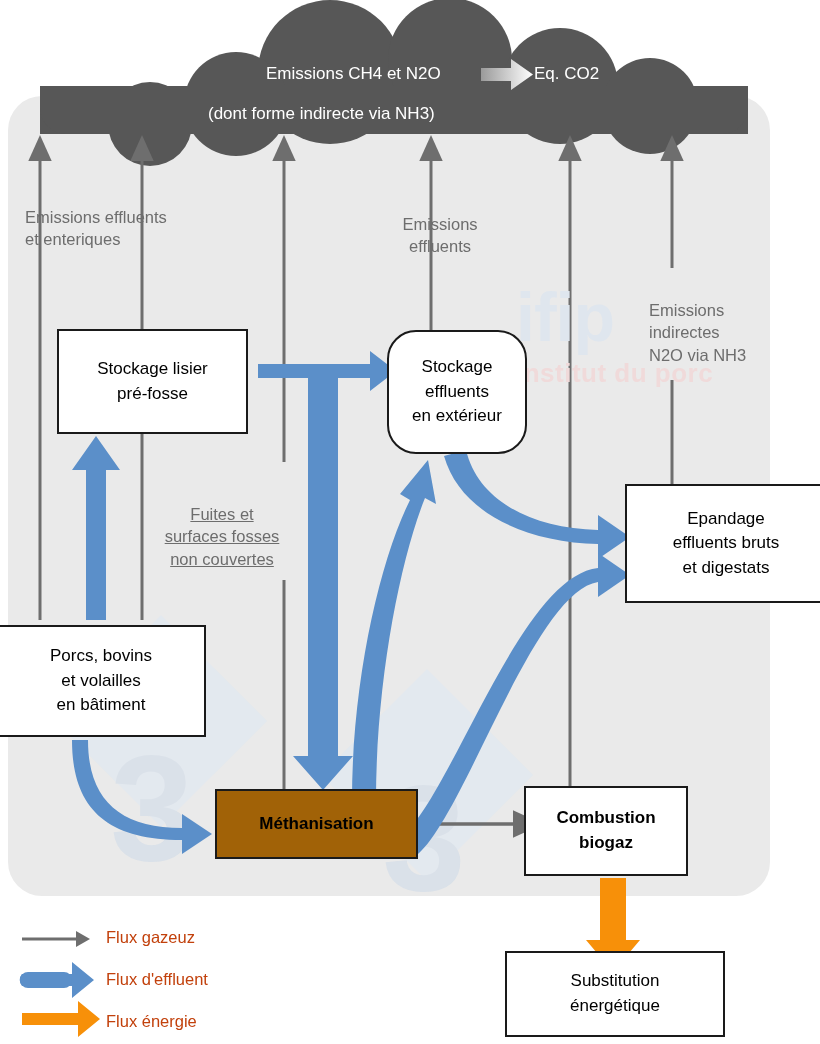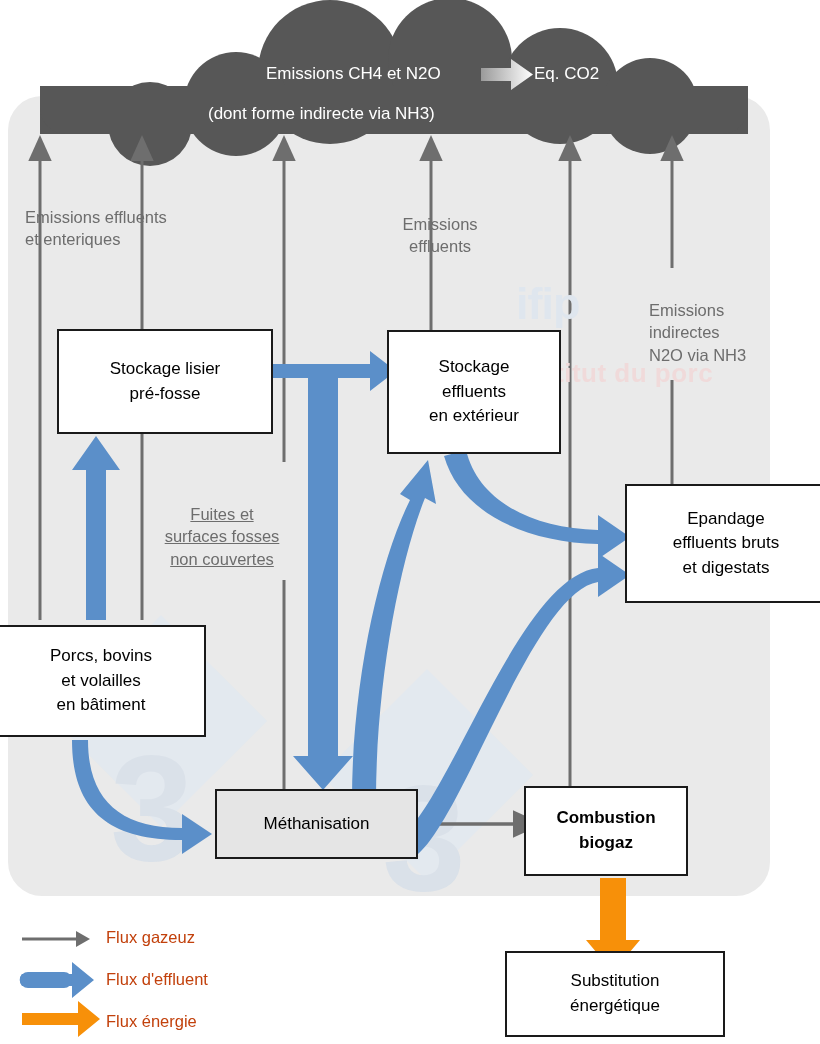--- a/index.html
+++ b/index.html
@@ -3,27 +3,27 @@
 <meta charset="utf-8">
 <style>
   html,body{margin:0;padding:0;background:#ffffff;}
   body{width:820px;height:1044px;position:relative;overflow:hidden;
        font-family:"Liberation Sans","DejaVu Sans",sans-serif;}
   #stage{position:absolute;left:0;top:0;width:820px;height:1044px;}
   svg.layer{position:absolute;left:0;top:0;width:820px;height:1044px;overflow:visible;}
   .box{position:absolute;background:#ffffff;border:2.5px solid #1a1a1a;
        box-sizing:border-box;display:flex;align-items:center;justify-content:center;
        text-align:center;color:#000;font-size:17px;line-height:1.45;z-index:6;}
-  .box.filled{background:#e5e5e5;}
+  .box.filled{background:#a16207;font-weight:bold;}
   .lbl{position:absolute;color:#6d6d6d;font-size:16.5px;line-height:1.35;
        text-align:center;z-index:5;margin-left:15px;}
   .cloudtxt{position:absolute;color:#ffffff;font-size:17px;z-index:9;white-space:nowrap;}
   .legtxt{position:absolute;color:#c2410c;font-size:16.5px;z-index:9;white-space:nowrap;}
   .wm{position:absolute;z-index:2;pointer-events:none;font-weight:bold;}
-  .wm1{left:516px;top:278px;font-size:45px;color:#dfe6ee;letter-spacing:-1px;}
+  .wm1{left:516px;top:278px;font-size:68px;color:#dfe6ee;letter-spacing:-1px;}
   .wm2{left:516px;top:358px;font-size:26px;color:#f0dada;letter-spacing:.5px;}
 </style>
 </head>
 <body>
 
 <div id="stage">
 
   <svg class="layer" viewBox="0 0 820 1044">
     <defs>
       <marker id="mGas" markerWidth="9" markerHeight="9" refX="4.3" refY="4.5" orient="auto">
@@ -116,23 +116,23 @@
 
   <div class="cloudtxt" style="left:266px;top:64px;">Emissions CH4 et N2O</div>
   <div class="cloudtxt" style="left:534px;top:64px;">Eq. CO2</div>
   <div class="cloudtxt" style="left:208px;top:104px;">(dont forme indirecte via NH3)</div>
 
   <div class="lbl" style="left:10px;top:206px;width:180px;text-align:left;">Emissions effluents<br>et enteriques</div>
   <div class="lbl" style="left:362px;top:213px;width:126px;">Emissions<br>effluents</div>
   <div class="lbl" style="left:634px;top:299px;width:150px;text-align:left;">Emissions<br>indirectes<br>N2O via NH3</div>
   <div class="lbl" style="left:133px;top:503px;width:148px;text-decoration:underline;">Fuites et<br>surfaces fosses<br>non couvertes</div>
 
-  <div class="box" style="left:57px;top:329px;width:216px;height:105px;">Stockage lisier<br>pré-fosse</div>
+  <div class="box" style="left:57px;top:329px;width:191px;height:105px;">Stockage lisier<br>pré-fosse</div>
 
-  <div class="box" style="left:387px;top:330px;width:174px;height:124px;">Stockage<br>effluents<br>en extérieur</div>
+  <div class="box" style="left:387px;top:330px;width:140px;height:124px;border-radius:29px;">Stockage<br>effluents<br>en extérieur</div>
 
   <div class="box" style="left:625px;top:484px;width:202px;height:119px;">Epandage<br>effluents bruts<br>et digestats</div>
 
   <div class="box" style="left:-4px;top:625px;width:210px;height:112px;">Porcs, bovins<br>et volailles<br>en bâtiment</div>
 
   <div class="box filled" style="left:215px;top:789px;width:203px;height:70px;">Méthanisation</div>
 
   <div class="box" style="left:524px;top:786px;width:164px;height:90px;font-weight:bold;">Combustion<br>biogaz</div>
 
   <div class="box" style="left:505px;top:951px;width:220px;height:86px;">Substitution<br>énergétique</div>

